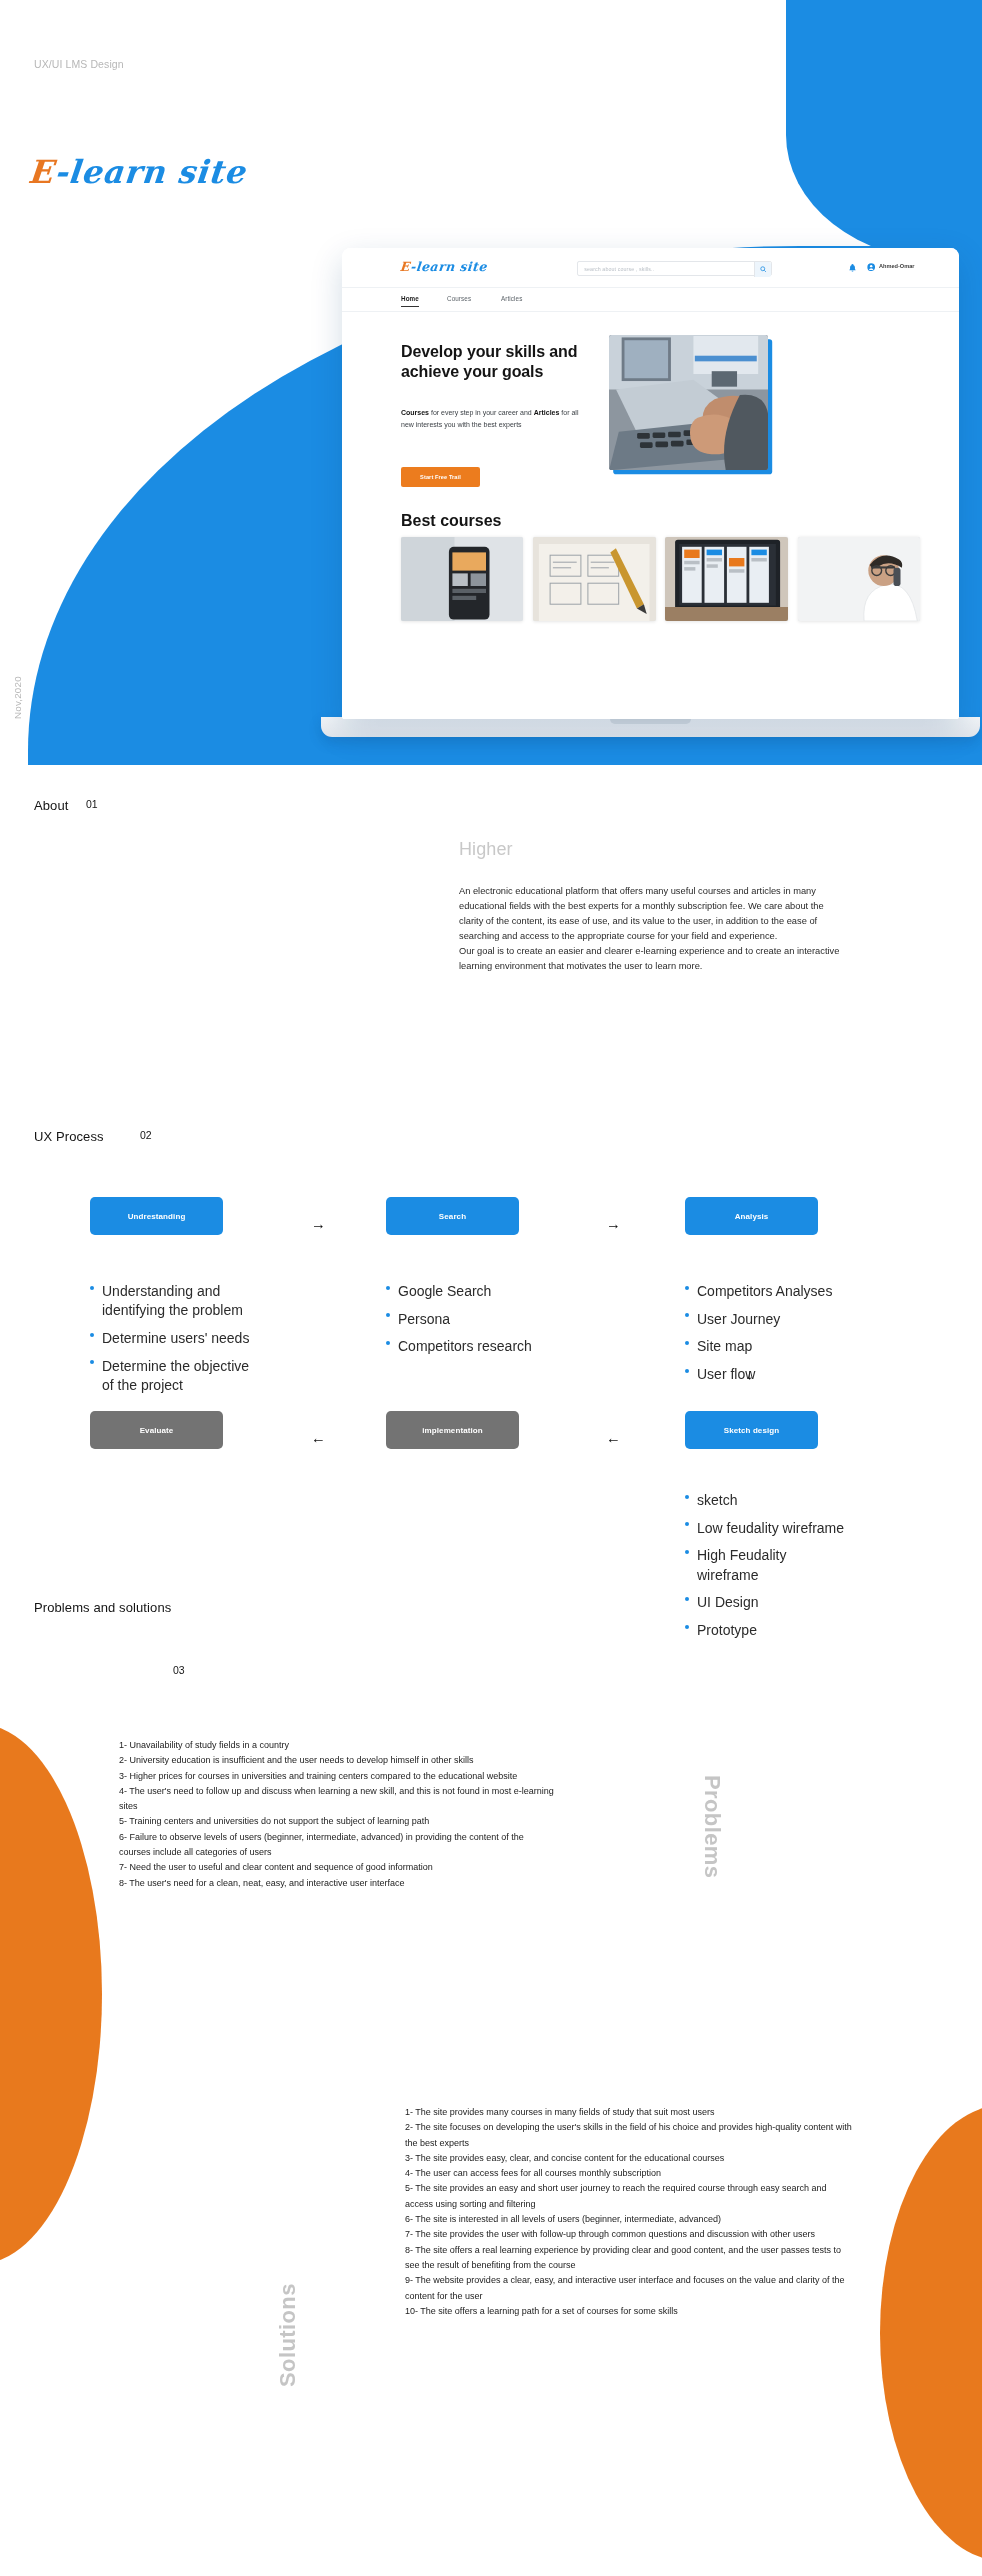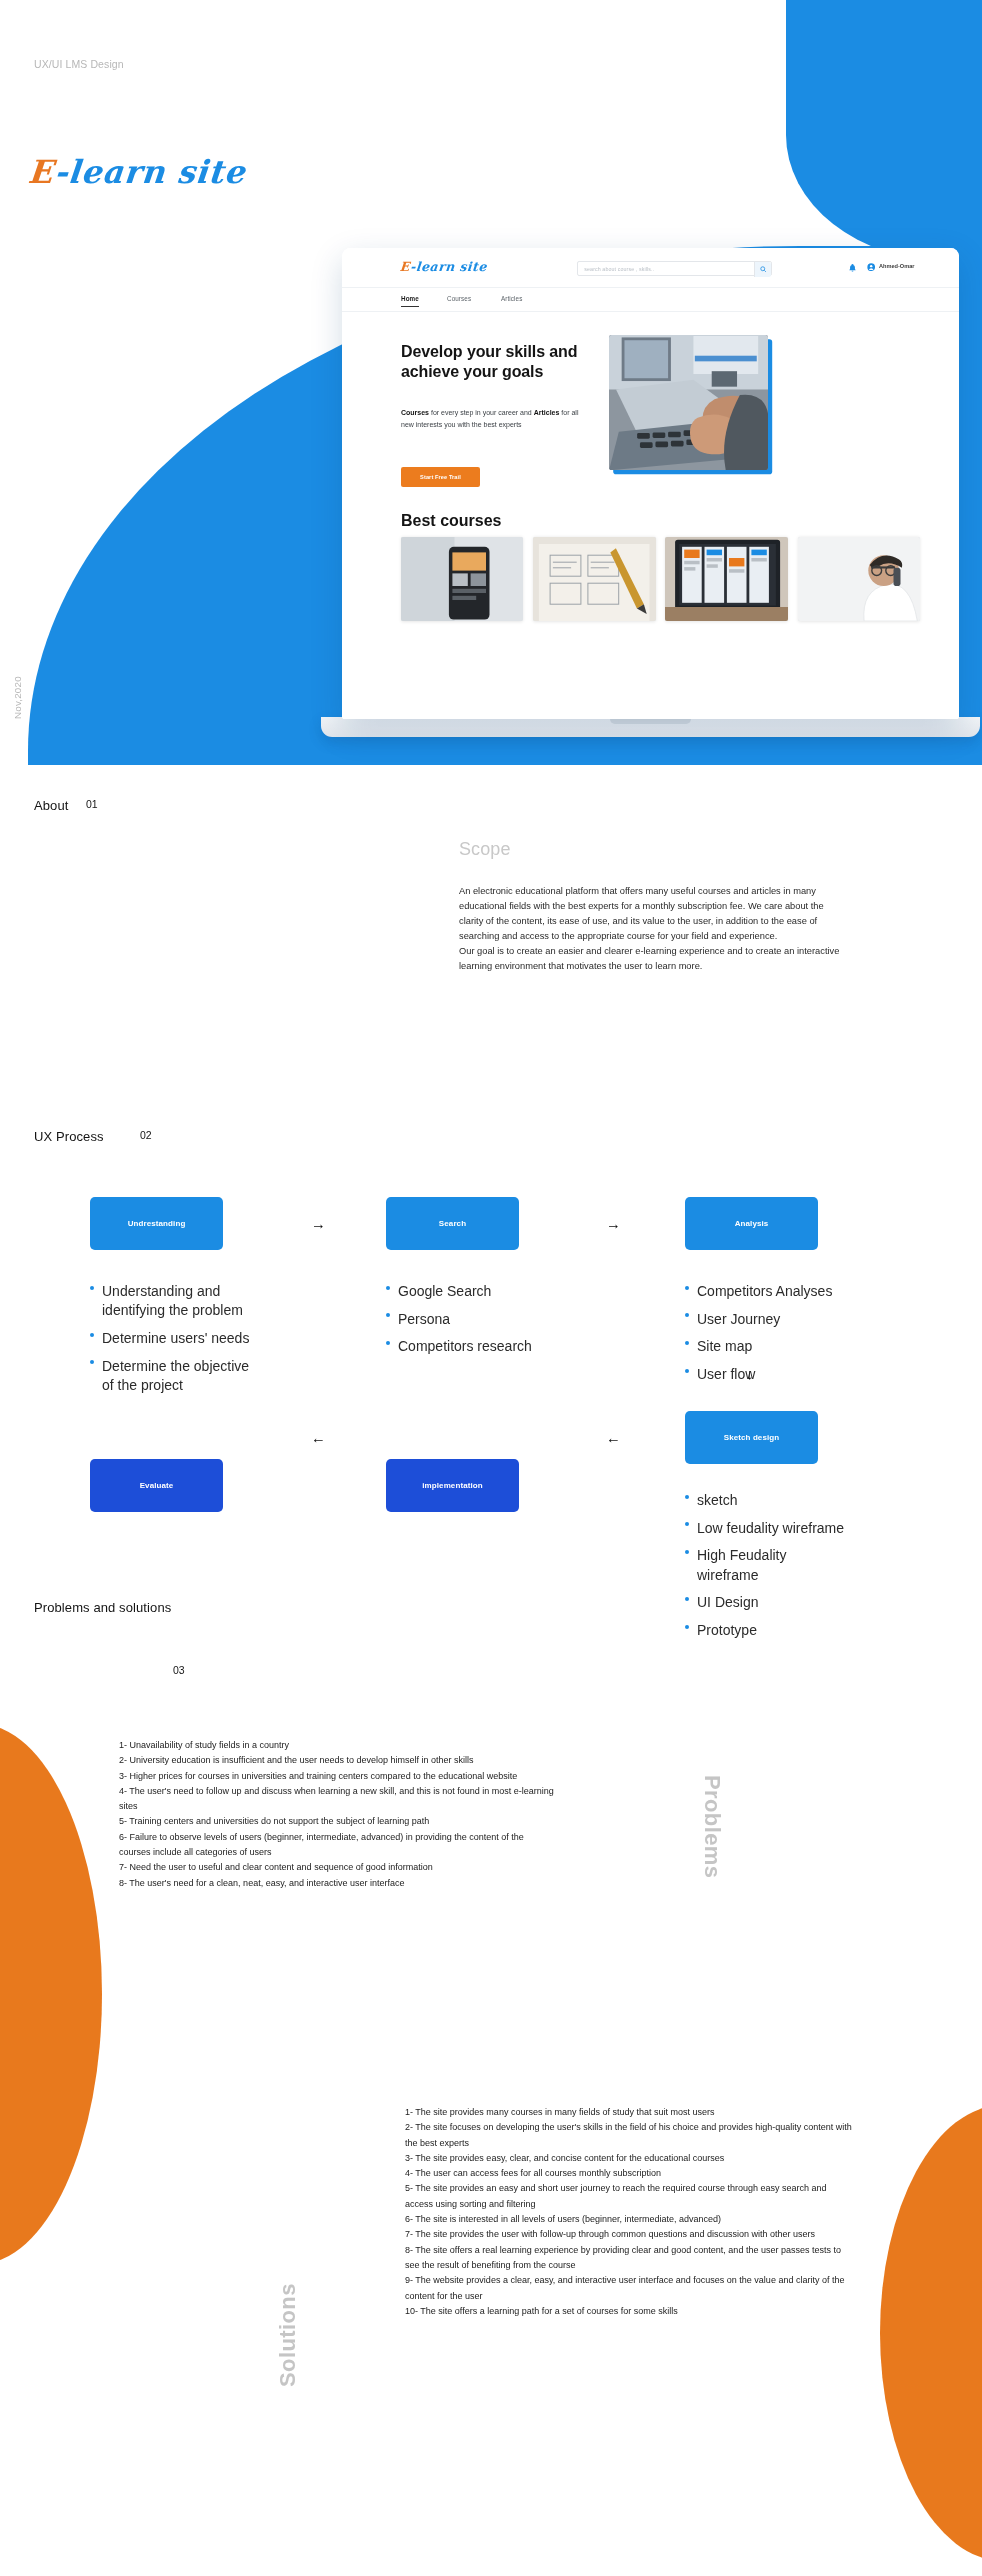--- a/index.html
+++ b/index.html
@@ -154,26 +154,26 @@
     position:absolute; left:459px; top:884px; width:382px;
     font-size:9.3px; line-height:1.62; color:#2a2a2a;
     white-space:pre-line;
   }
 
   
   #ux-label { left:34px; top:1129px; }
   #ux-num   { left:118px; top:1129px;padding-left:22px; }
 
   .pbox {
-    position:absolute; width:133px; height:53px; border-radius:4.9px;
+    position:absolute; width:133px; height:38px; border-radius:4.9px;
     display:flex; align-items:center; justify-content:center;
     color:#fff; font-size:8px; font-weight:700; letter-spacing:0.1px;
   }
   .pb-dark { background:#1b8ce3; }
-  .pb-light { background:#1d4ed8;margin-top:48px; }
+  .pb-light { background:#737373; }
 
   .bullets { position:absolute; width:161px; }
   .bullets li { list-style:none; position:relative; padding-left:12px; margin-bottom:8.4px;
     font-size:14px; line-height:1.38; color:#2b2b2b; }
   .bullets li::before {
     content:""; position:absolute; left:0; top:3.5px; width:4.2px; height:4.2px;
     border-radius:50%; background:#1b8ce3;
   }
   .arrow { position:absolute; font-size:14.7px; color:#111; line-height:1; }
 
@@ -384,21 +384,21 @@
           </div>
         </div>
 
       </div>
     </div>
   </div>
 </div>
 
 <div class="sec-label" id="about-label">About</div>
 <div class="sec-num" id="about-num">01</div>
-<div class="scope-h">Scope</div>
+<div class="scope-h">Higher</div>
 <div class="scope-p">An electronic educational platform that offers many useful courses and articles in many educational fields with the best experts for a monthly subscription fee. We care about the clarity of the content, its ease of use, and its value to the user, in addition to the ease of searching and access to the appropriate course for your field and experience.
 Our goal is to create an easier and clearer e-learning experience and to create an interactive learning environment that motivates the user to learn more.</div>
 
 <div class="sec-label" id="ux-label">UX Process</div>
 <div class="sec-num" id="ux-num">02</div>
 
 <div class="pbox pb-dark" style="left:90px; top:1197px;">Undrestanding</div>
 <ul class="bullets" style="left:90px; top:1282px;">
   <li>Understanding and identifying the problem</li>
   <li>Determine users' needs</li>

